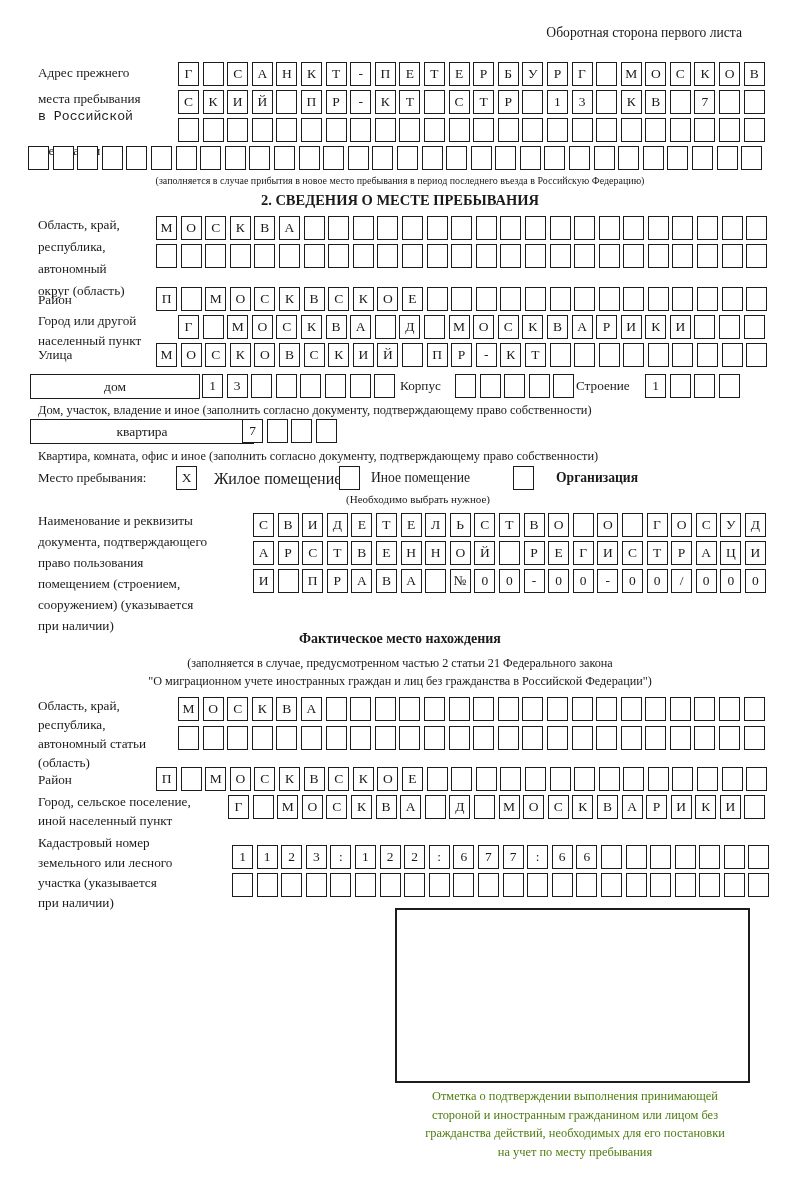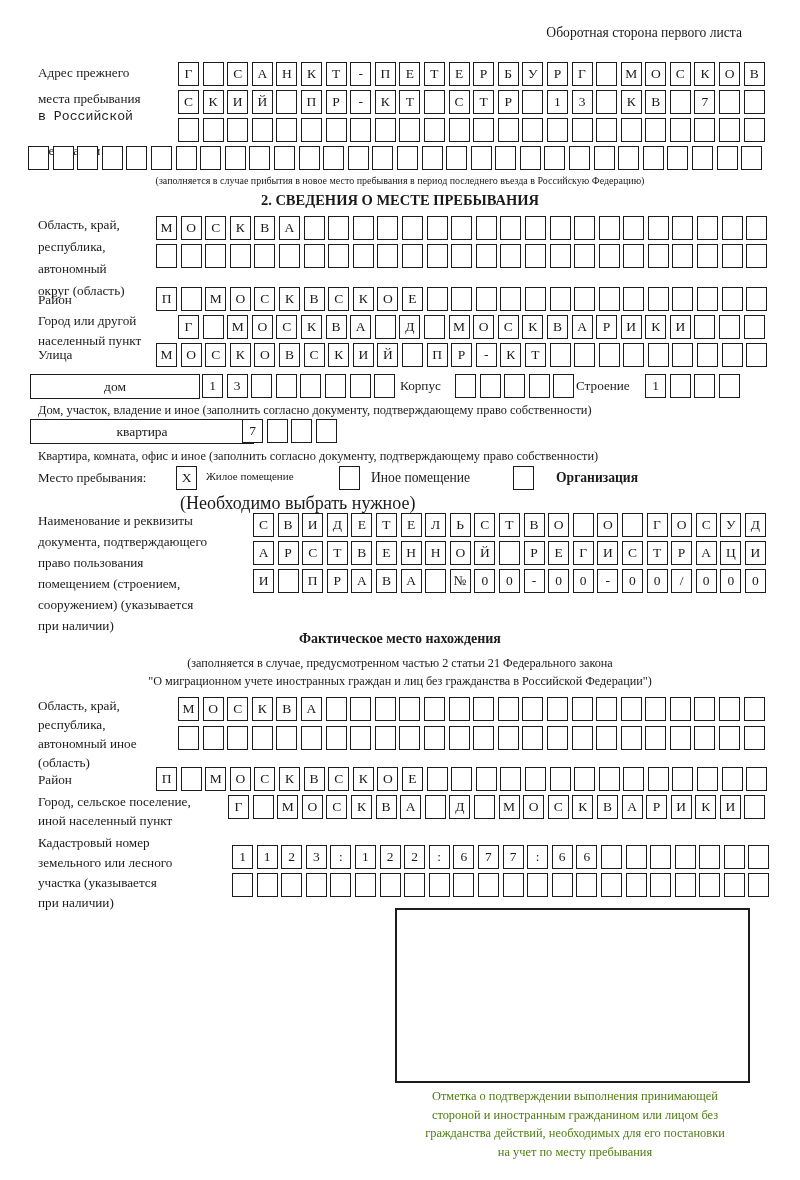--- a/index.html
+++ b/index.html
@@ -345,26 +345,26 @@
   <div class="abs grid" style="left:242px;top:419px;">
       <span class="cb">7</span>
       <span class="cb"></span>
       <span class="cb"></span>
       <span class="cb"></span>
     </div>
   <div class="abs note" style="left:38px;top:449px;font-size:12.4px;">Квартира, комната, офис и иное (заполнить согласно документу, подтверждающему право собственности)</div>
 
   <div class="abs lbl" style="left:38px;top:471px;font-size:13px;">Место пребывания:</div>
   <div class="abs cb" style="left:176px;top:466px;">X</div>
-  <div class="abs lbl" style="left:206px;top:471px;font-size:11px;">Жилое помещение</div>
+  <div class="abs lbl" style="left:214px;top:471px;font-size:16px;">Жилое помещение</div>
   <div class="abs cb" style="left:339px;top:466px;"></div>
   <div class="abs lbl" style="left:371px;top:471px;font-size:13.6px;">Иное помещение</div>
   <div class="abs cb" style="left:513px;top:466px;"></div>
   <div class="abs lbl" style="left:556px;top:471px;font-size:13.6px;font-weight:bold;">Организация</div>
-  <div class="abs note" style="left:180px;top:493px;width:310px;text-align:left;font-size:18px;">(Необходимо выбрать нужное)</div>
+  <div class="abs note" style="left:180px;top:493px;width:310px;text-align:right;font-size:11px;">(Необходимо выбрать нужное)</div>
 
   <div class="abs lbl" style="left:38px;top:514px;">Наименование и реквизиты</div>
   <div class="abs lbl" style="left:38px;top:535px;">документа, подтверждающего</div>
   <div class="abs lbl" style="left:38px;top:556px;">право пользования</div>
   <div class="abs lbl" style="left:38px;top:577px;">помещением (строением,</div>
   <div class="abs lbl" style="left:38px;top:598px;">сооружением) (указывается</div>
   <div class="abs lbl" style="left:38px;top:619px;">при наличии)</div>
   <div class="abs grid" style="left:253px;top:513px;">
       <span class="cb">С</span>
       <span class="cb">В</span>
@@ -434,21 +434,21 @@
       <span class="cb">0</span>
       <span class="cb">0</span>
     </div>
 
   <div class="abs title center" style="top:631px;font-size:14px;">Фактическое место нахождения</div>
   <div class="abs note center" style="top:656px;font-size:12.2px;">(заполняется в случае, предусмотренном частью 2 статьи 21 Федерального закона</div>
   <div class="abs note center" style="top:674px;font-size:12.2px;">"О миграционном учете иностранных граждан и лиц без гражданства в Российской Федерации")</div>
 
   <div class="abs lbl" style="left:38px;top:699px;">Область, край,</div>
   <div class="abs lbl" style="left:38px;top:718px;">республика,</div>
-  <div class="abs lbl" style="left:38px;top:737px;">автономный иное</div>
+  <div class="abs lbl" style="left:38px;top:737px;">автономный статьи</div>
   <div class="abs lbl" style="left:38px;top:756px;">(область)</div>
   <div class="abs grid" style="left:178px;top:697px;">
       <span class="cb">М</span>
       <span class="cb">О</span>
       <span class="cb">С</span>
       <span class="cb">К</span>
       <span class="cb">В</span>
       <span class="cb">А</span>
       <span class="cb"></span>
       <span class="cb"></span>

